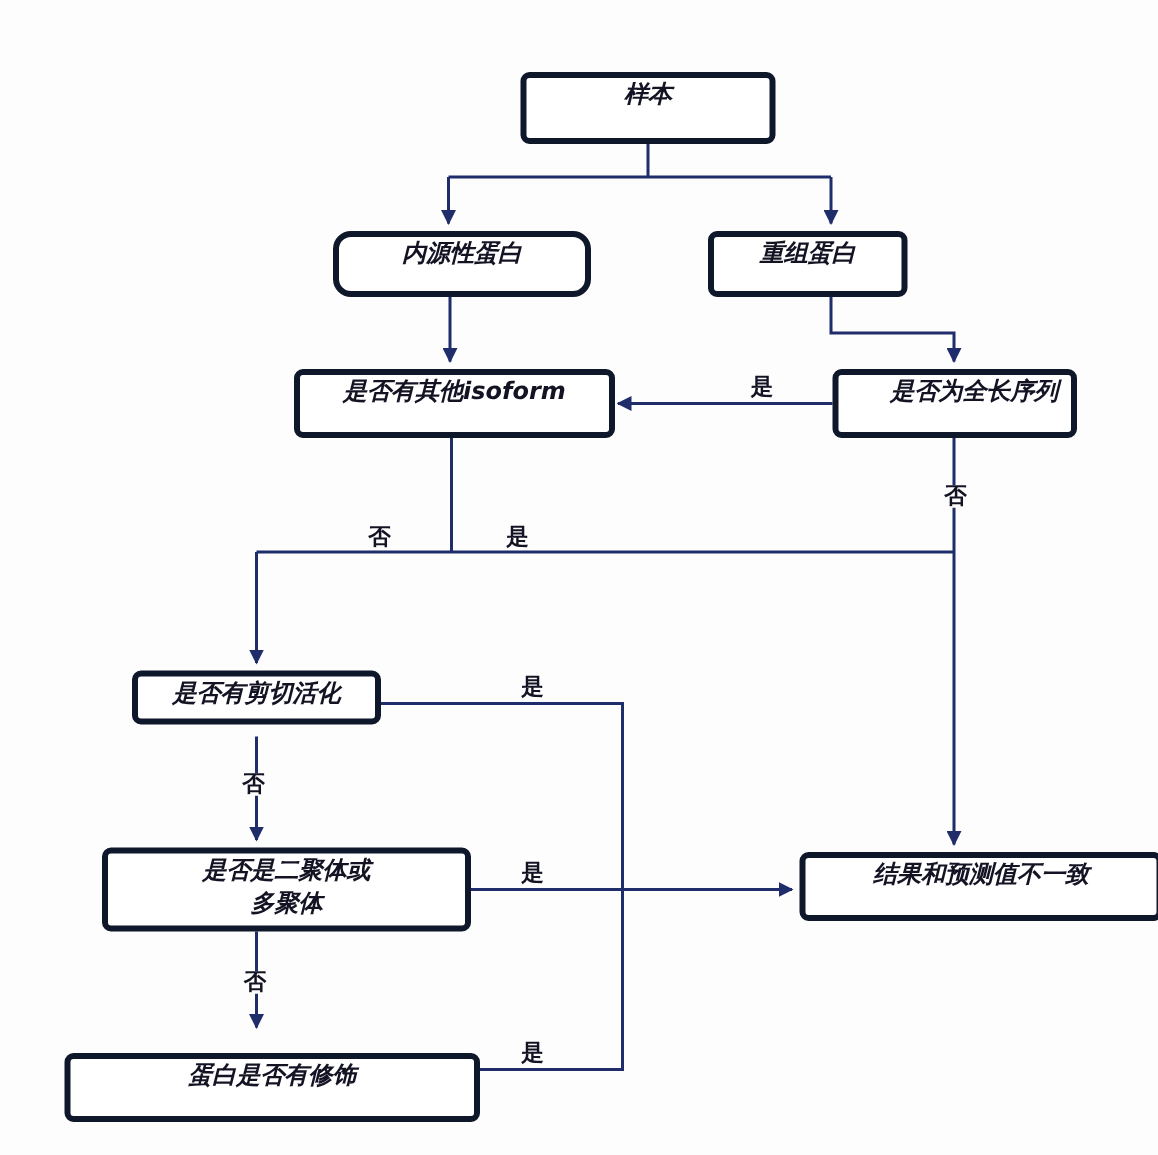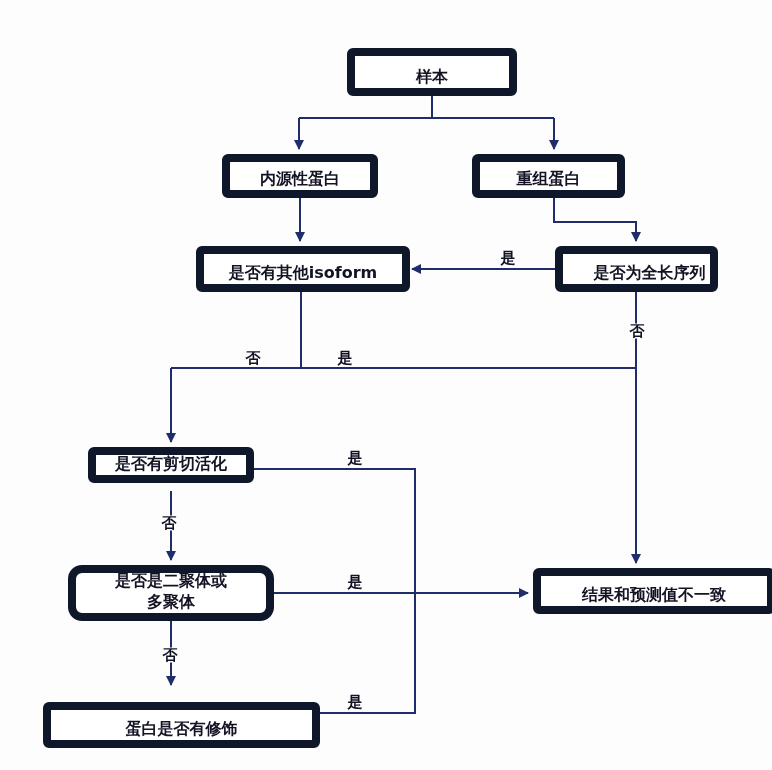--- a/index.html
+++ b/index.html
@@ -3,23 +3,23 @@
 <meta charset="utf-8">
 <style>
   html,body{margin:0;padding:0;background:#fdfdfd;}
   .canvas{
     position:relative;width:772px;height:770px;background:#fdfdfd;
     font-family:"DejaVu Sans","Liberation Sans",sans-serif;overflow:hidden;
   }
   .edges{position:absolute;left:0;top:0;width:772px;height:770px;}
   .node{
     position:absolute;box-sizing:border-box;
-    display:flex;align-items:flex-end;justify-content:center;
-    background:#ffffff;border:8px solid #0f172a;border-radius:6px;
-    font-size:16px;font-weight:bold;color:#131324;text-align:center;line-height:1.35;
+    display:flex;align-items:flex-start;justify-content:center;
+    background:#ffffff;border:4px solid #0f172a;border-radius:6px;
+    font-size:16px;font-weight:bold;color:#131324;text-align:center;line-height:1.35;font-style:italic;
   }
   .node .lbl{display:inline-block;padding:0 4px;}
   .node .lbl.wrap{max-width:122px;}
   .edge-label{
     position:absolute;transform:translate(-50%,-50%);
     font-size:15px;font-weight:bold;color:#131324;line-height:1;padding:0 2px;
     white-space:nowrap;
   }
   .edge-label.on-line{background:#fdfdfd;}
 </style>
@@ -49,41 +49,41 @@
       <path d="M254,469 L415,469 L415,713 L292,713"></path>
       <path d="M274,593 L528,593" marker-end="url(#arr)"></path>
       <path d="M171,621 L171,685" marker-end="url(#arr)"></path>
     </g>
   </svg>
 
   <div class="node" style="left:347px;top:48px;width:170px;height:48px;">
     <span class="lbl">样本</span>
   </div>
 
-  <div class="node" style="left:222px;top:154px;width:156px;height:44px;">
+  <div class="node" style="left:222px;top:154px;width:172px;height:44px;border-radius:12px;">
     <span class="lbl">内源性蛋白</span>
   </div>
 
-  <div class="node" style="left:472px;top:154px;width:153px;height:44px;">
+  <div class="node" style="left:472px;top:154px;width:133px;height:44px;">
     <span class="lbl">重组蛋白</span>
   </div>
 
   <div class="node" style="left:196px;top:246px;width:214px;height:46px;">
     <span class="lbl">是否有其他isoform</span>
   </div>
 
   <div class="node" style="left:555px;top:246px;width:163px;height:46px;padding-left:26px;">
     <span class="lbl">是否为全长序列</span>
   </div>
 
   <div class="node" style="left:88px;top:447px;width:166px;height:36px;">
     <span class="lbl">是否有剪切活化</span>
   </div>
 
-  <div class="node" style="left:68px;top:565px;width:206px;height:56px;border-radius:14px;">
+  <div class="node" style="left:68px;top:565px;width:246px;height:56px;">
     <span class="lbl wrap">是否是二聚体或多聚体</span>
   </div>
 
   <div class="node" style="left:43px;top:702px;width:277px;height:46px;">
     <span class="lbl">蛋白是否有修饰</span>
   </div>
 
   <div class="node" style="left:533px;top:568px;width:242px;height:46px;">
     <span class="lbl">结果和预测值不一致</span>
   </div>

